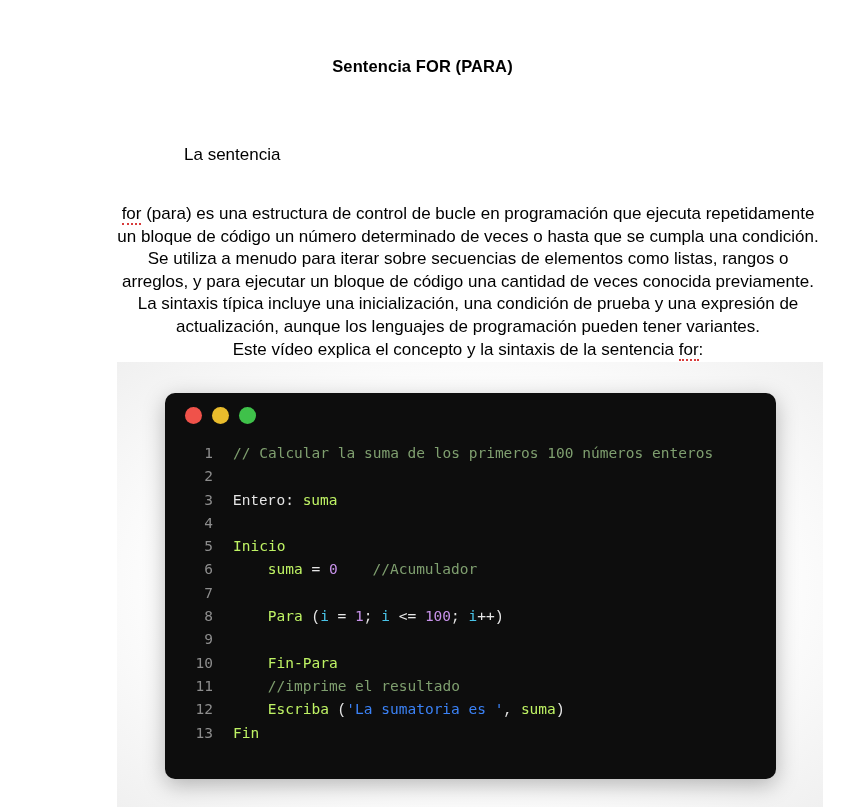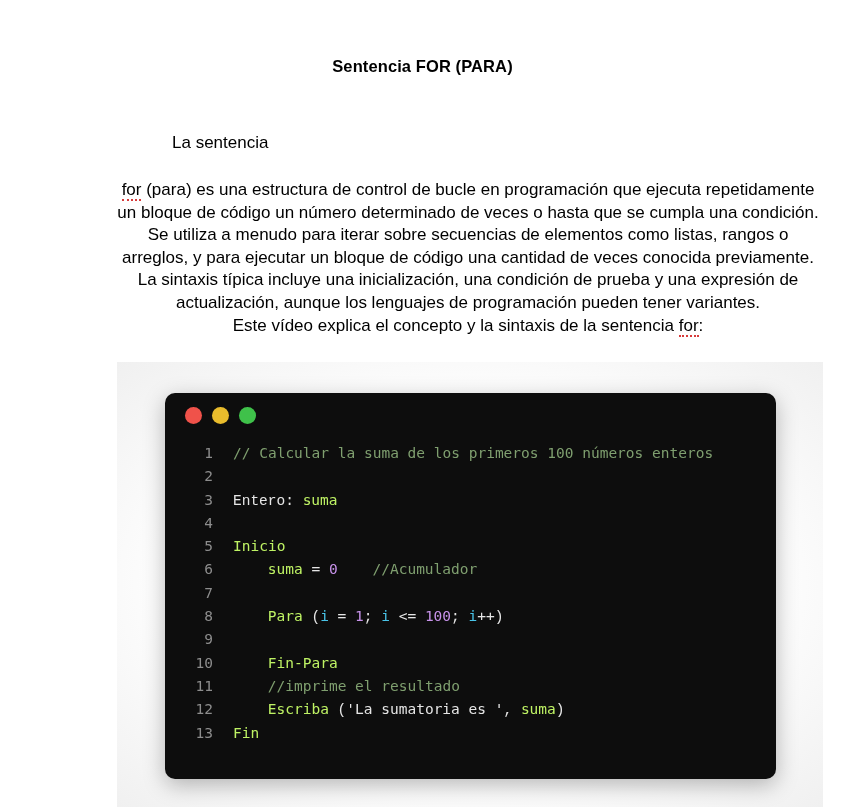--- a/index.html
+++ b/index.html
@@ -22,21 +22,21 @@
   }
   .doc-title {
     text-align: center;
     font-size: 16.5px;
     font-weight: bold;
     margin: 0;
     padding-top: 57px;
     letter-spacing: 0.1px;
   }
   .intro-line {
-    margin: 0;
+    margin: 12px;
     padding-top: 56px;
     padding-left: 172px;
     font-size: 17px;
     line-height: 1.35;
   }
   .body-text {
     margin: 0;
     padding: 0 26px 0 117px;
     padding-top: 24px;
     font-size: 17px;
@@ -116,21 +116,21 @@
   }
   .codeline {
     white-space: pre;
     color: #e6e6e6;
     margin-left: 8px;
   }
   .tok-comment { color: #7f9f6f; }
   .tok-kw      { color: #bef264; }
   .tok-var     { color: #49c4e8; }
   .tok-num     { color: #c792ea; }
-  .tok-str     { color: #e5e5e5; }
+  .tok-str     { color: #3b82f6; }
   .tok-op      { color: #e6e6e6; }
   .tok-plain   { color: #e6e6e6; font-family: Liberation Mono, monospace; }
 </style>
 </head>
 <body>
 
 <div class="page">
 
   <h1 class="doc-title">Sentencia FOR (PARA)</h1>
 

